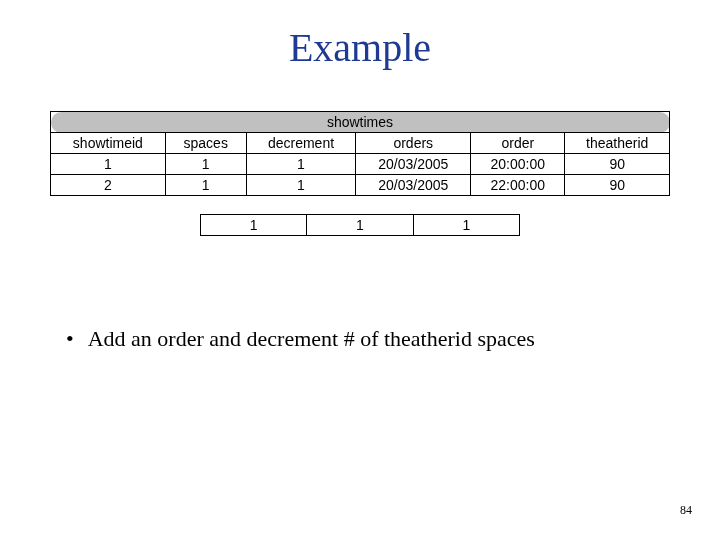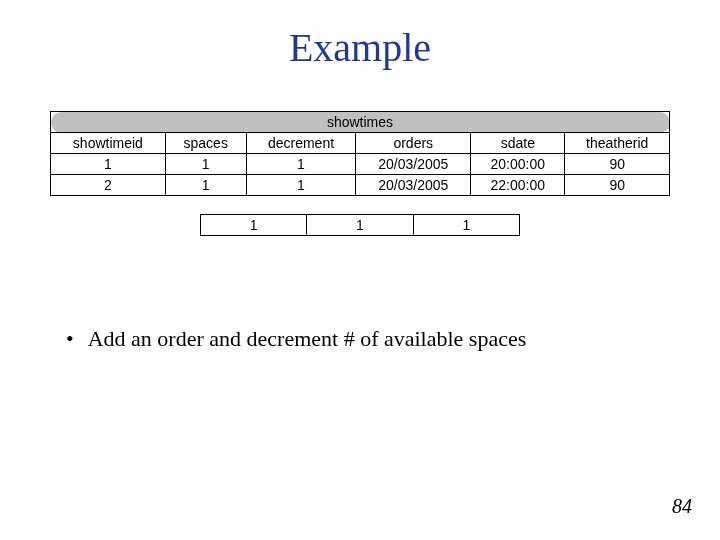--- a/index.html
+++ b/index.html
@@ -68,43 +68,42 @@
     margin-right: 14px;
   }
   .bullet-text {
     font-size: 22px;
     line-height: 26px;
   }
   .pagenum {
     position: absolute;
     right: 28px;
     bottom: 22px;
-    font-size: 20px;
-    font-style: italic;
+    font-size: 12px;
   }
 </style>
 </head>
 <body>
 
 <div class="slide">
 
   <h1 class="title">Example</h1>
 
   <div class="table-wrap">
     <table class="showtimes">
       <tbody>
           <tr class="titlebar">
         <td colspan="6">showtimes</td>
       </tr>
       <tr class="header">
         <td>showtimeid</td>
         <td>spaces</td>
         <td>decrement</td>
         <td>orders</td>
-        <td>sdate</td>
+        <td>order</td>
         <td>theatherid</td>
       </tr>
       <tr>
         <td>1</td>
         <td>1</td>
         <td>1</td>
         <td>20/03/2005</td>
         <td>20:00:00</td>
         <td>90</td>
       </tr>
@@ -127,17 +126,17 @@
         <td>1</td>
         <td>1</td>
         <td>1</td>
       </tr>
     </tbody>
       </table>
   </div>
 
   <div class="bullet-row">
     <span class="bullet-dot">•</span>
-    <span class="bullet-text">Add an order and decrement # of available spaces</span>
+    <span class="bullet-text">Add an order and decrement # of theatherid spaces</span>
   </div>
 
   <div class="pagenum">84</div>
 </div>
 
 </body></html>

